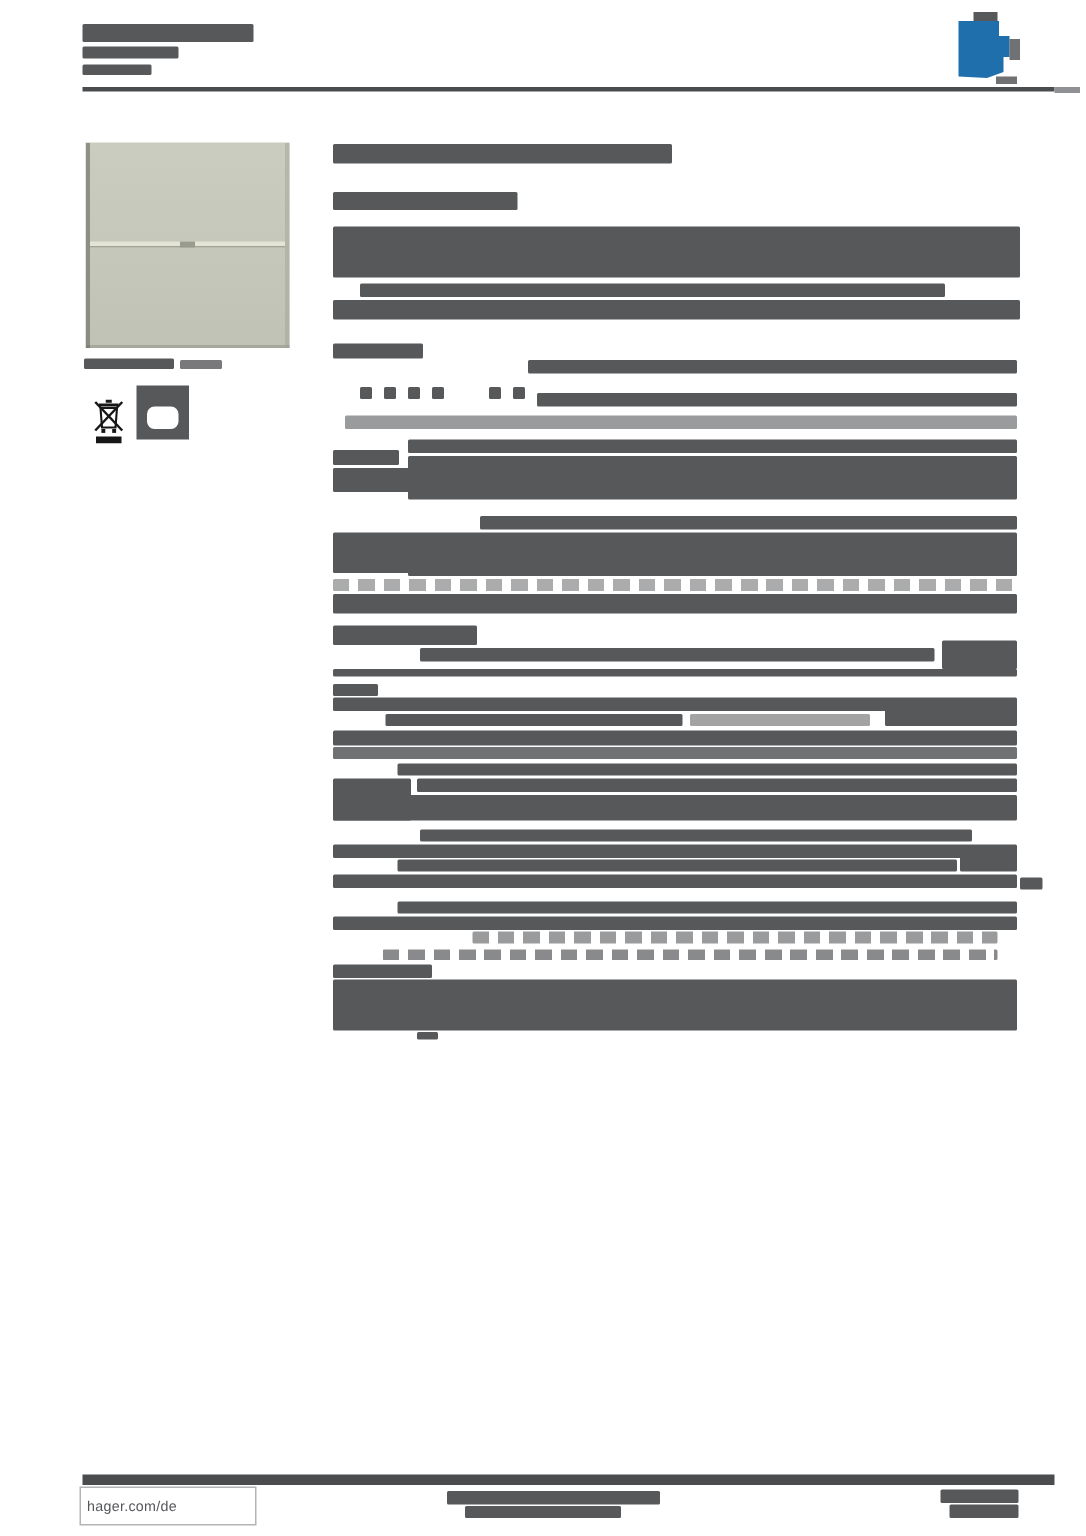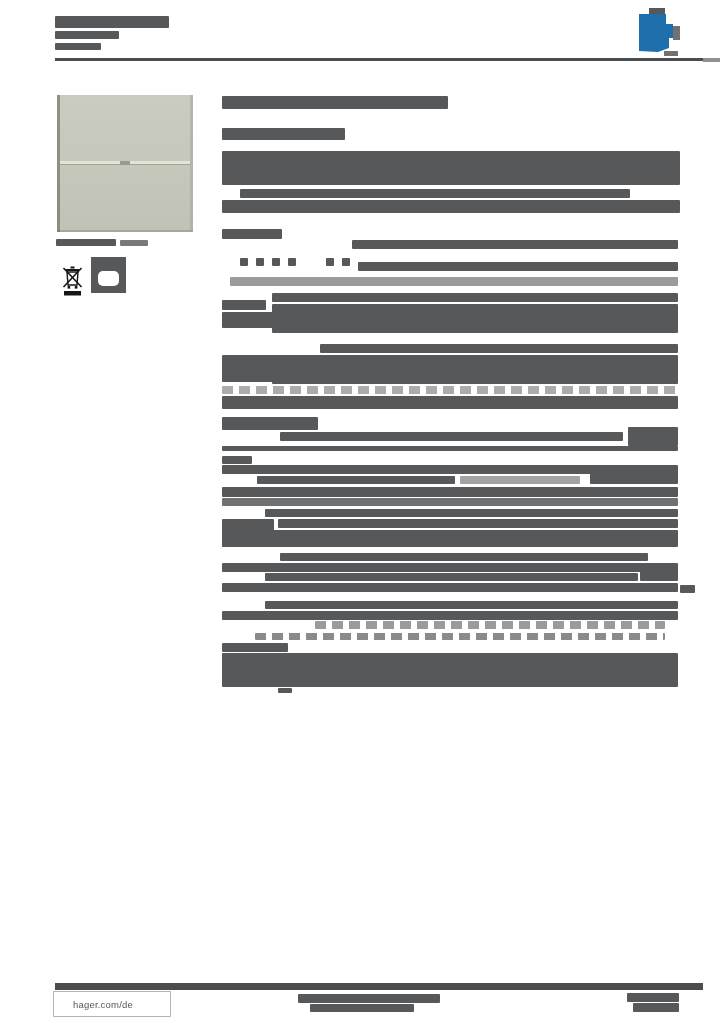--- a/index.html
+++ b/index.html
@@ -30,21 +30,21 @@
   .frame-inner{position:absolute;left:7px;top:14px;width:21px;height:15px;background:#ffffff;border-radius:5px;}
   
   .logo{position:absolute;left:636px;top:8px;width:48px;height:48px;}
   
   .footer-bar{position:absolute;left:55px;top:983px;width:648px;height:7px;background:var(--bar-dark,#4b4c4e);}
   .website-box{
     position:absolute;left:53px;top:991px;width:118px;height:26px;
     background:#ffffff;border:1px solid #b4b4b4;box-sizing:border-box;
     display:flex;align-items:center;padding-left:4px;
   }
-  .website-text{font-size:9.5px;color:#55565a;letter-spacing:.2px;margin-left:15px;}
+  .website-text{font-size:9.5px;color:#55565a;letter-spacing:.2px;}
 </style>
 </head>
 <body>
 
 <div class="page">
 
   <div class="rule" style="left:55px;top:58px;width:648px;height:3px;"></div>
   <div class="rule-stub" style="left:703px;top:58px;width:17px;height:4px;"></div>
 
   <svg class="logo" viewBox="0 0 48 48">

